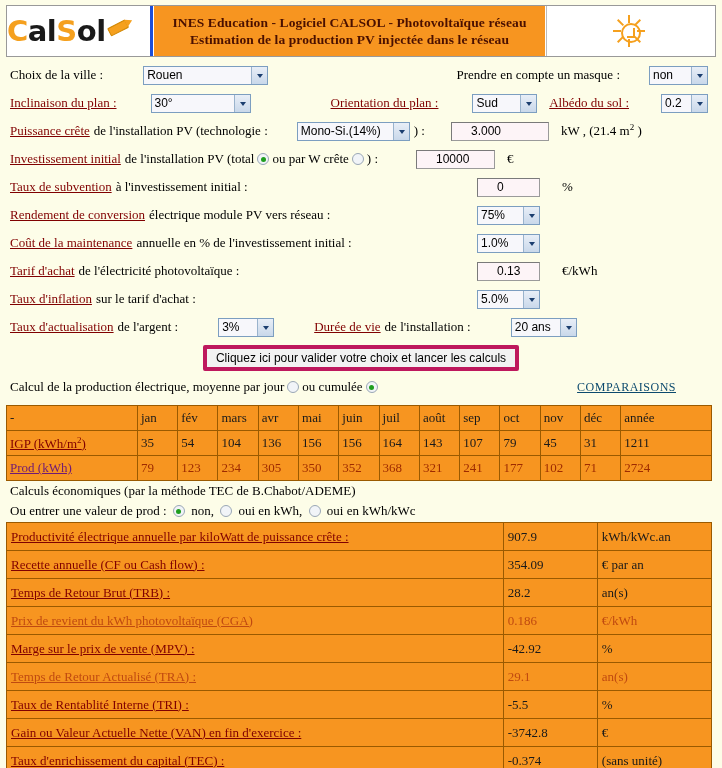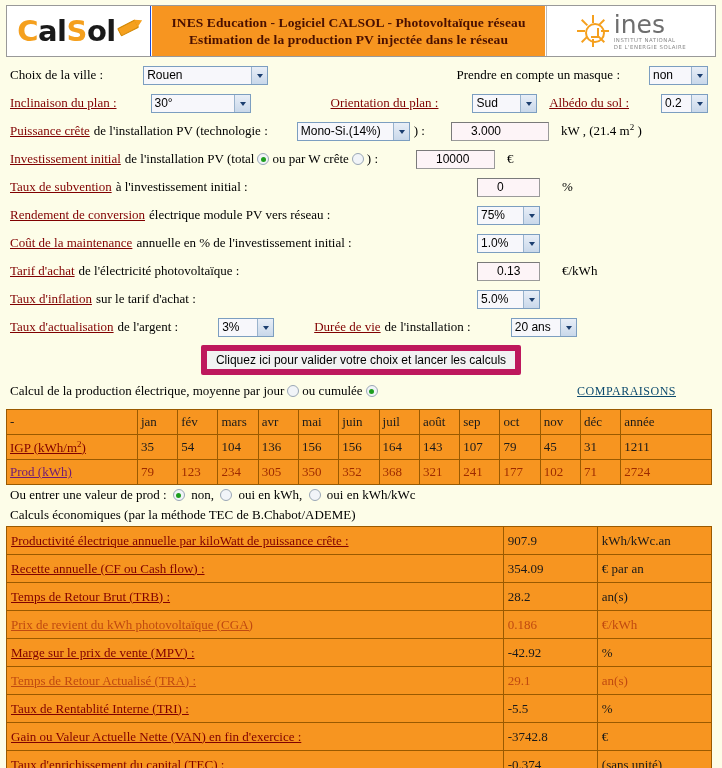--- a/index.html
+++ b/index.html
@@ -18,22 +18,22 @@
   .header {
     display: flex; align-items: stretch;
     margin: 5px 2px 4px 2px;
     height: 52px;
     border: 1px solid #999;
     background: #fff;
     box-sizing: border-box;
   }
   .logo-box {
     width: 143px; flex: 0 0 143px;
-    border-right: 1px solid #1d4ed8;
-    display: flex; align-items: center; justify-content: center;
+    border-right: 3px solid #1d4ed8;
+    display: flex; align-items: center; justify-content: flex-start;
     background: #ffffff;
     position: relative;
   }
   .calsol-word {
     font-family: "DejaVu Sans", sans-serif;
     font-weight: bold;
     font-size: 29px;
     letter-spacing: -0.5px;
     line-height: 1;
     white-space: nowrap;
@@ -171,21 +171,21 @@
     box-sizing: border-box; cursor: pointer;
   }
   .radio.on:after {
     content:""; position:absolute; left:2.5px; top:2.5px;
     width:5px; height:5px; border-radius:50%; background:#1e9e1e;
   }
   button.calc {
     font-family: "Liberation Sans", sans-serif;
     font-size: 12px;
     padding: 2px 9px;
-    border: 6px solid #be185d;
+    border: 4px solid #be185d;
     background: #f2f2f2;
     color: #000;
     border-radius: 2px;
     cursor: pointer;
   }
 
   
   table.dt {
     border-collapse: collapse;
     width: 706px;
@@ -244,25 +244,20 @@
       <div class="l2">Estimation de la production PV injectée dans le réseau</div>
     </div>
     <div class="ines-box">
       <div class="ines-inner">
         <span class="sun">
           <span class="ray" style="transform:rotate(0deg)"></span>
           <span class="ray" style="transform:rotate(45deg)"></span>
           <span class="ray" style="transform:rotate(90deg)"></span>
           <span class="ray" style="transform:rotate(135deg)"></span>
           <span class="core"></span>
-        </span>
-        <span class="ines-txt">
-          <div class="ines-name">ines</div>
-          <div class="ines-sub1">INSTITUT NATIONAL</div>
-          <div class="ines-sub2">DE L'ENERGIE SOLAIRE</div>
         </span>
       </div>
     </div>
   </div>
 
   <div class="row">
     <span class="lbl">Choix de la ville :</span>
     <span class="selwrap" style="margin-left:16px;">
       <select class="ui" style="width:125px"><option>Rouen</option></select>
       <span class="sepline"></span>
@@ -447,32 +442,32 @@
           <td class="red">321</td>
           <td class="red">241</td>
           <td class="red">177</td>
           <td class="red">102</td>
           <td class="red">71</td>
           <td class="red">2724</td>
         </tr>
     </tbody>
   </table>
 
+  <div class="note">Calculs économiques (par la méthode TEC de B.Chabot/ADEME)</div>
+
   <div class="note">
     <span>Ou entrer une valeur de prod :</span>
     <span class="radio on"></span>
     <span>non,</span>
     <span class="radio"></span>
     <span>oui en kWh,</span>
     <span class="radio"></span>
     <span>oui en kWh/kWc</span>
   </div>
 
-  <div class="note">Calculs économiques (par la méthode TEC de B.Chabot/ADEME)</div>
-
   <table class="econ">
     <colgroup>
       <col style="width:496px">
         <col style="width:94px">
         <col style="width:114px">
     </colgroup>
     <tbody id="econBody">
         <tr>
           <td><span class="lk">Productivité électrique annuelle par kiloWatt de puissance crête :</span></td>
           <td>907.9</td>

